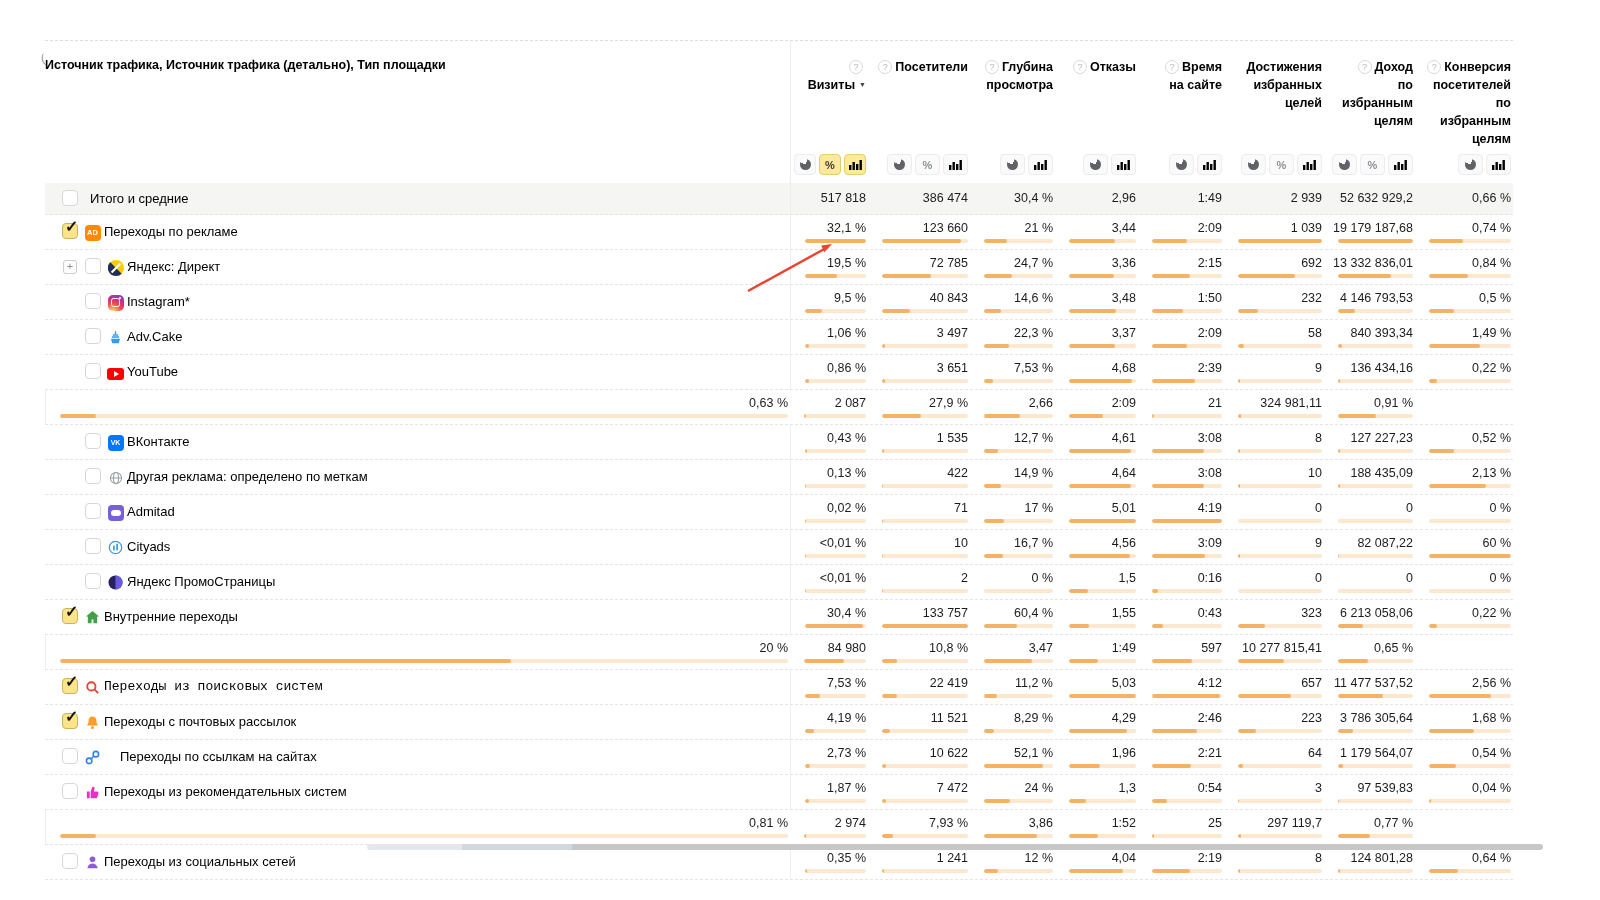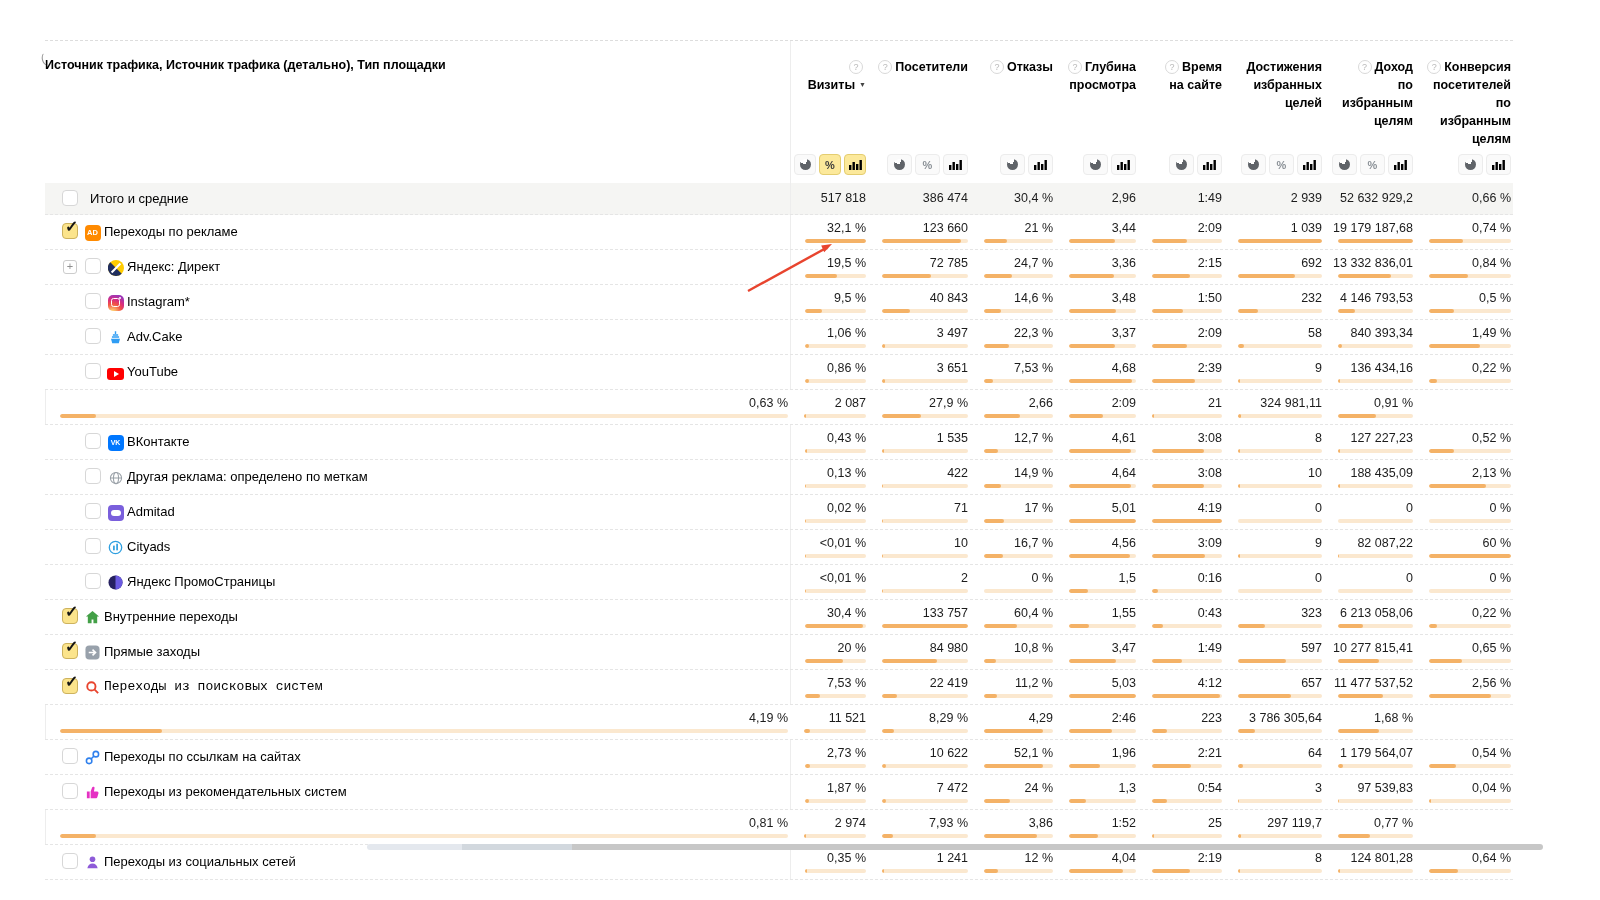--- a/index.html
+++ b/index.html
@@ -65,23 +65,23 @@
 <div class="stray">(</div>
 
 <div class="table-wrap">
   <div class="grid">
     <div class="dim-h">
       <span>Источник трафика, Источник трафика (детально), Тип площадки</span>
     </div>
 
   <div class="mh vl"><span class="q">?</span><span class="t">Визиты</span><span class="sort">▼</span></div>
       <div class="mh"><span class="q">?</span><span class="t">Посетители</span></div>
-      <div class="mh"><span class="q">?</span><span class="t">Отказы</span></div>
       <div class="mh"><span class="q">?</span><span class="t">Глубина
 просмотра</span></div>
+      <div class="mh"><span class="q">?</span><span class="t">Отказы</span></div>
       <div class="mh"><span class="q">?</span><span class="t">Время
 на сайте</span></div>
       <div class="mh"><span class="t">Достижения
 избранных
 целей</span></div>
       <div class="mh"><span class="q">?</span><span class="t">Доход
 по
 избранным
 целям</span></div>
       <div class="mh"><span class="q">?</span><span class="t">Конверсия
@@ -949,30 +949,20 @@
           </span>
         </div>
         <div class="mc">
           <span class="num">0,22 %</span>
           <span class="bar" style="display: block;">
             <i style="width: 10%;"></i>
           </span>
         </div>
       </div>
       <div class="grid row">
-        <div class="dim-c">
-          <span class="cb on" style="left: 17px;"></span>
-          <span class="ic" style="left: 39px;">
-            <svg width="15" height="15" viewBox="0 0 16 16">
-              <rect x="0.5" y="0.5" width="15" height="15" rx="4" fill="#98a1ab"></rect>
-              <path d="M4 8h6M8 5l3.2 3L8 11" stroke="#fff" stroke-width="1.7" fill="none"></path>
-            </svg>
-          </span>
-          <span class="lbl" style="left: 59px;">Прямые заходы</span>
-        </div>
         <div class="mc vl">
           <span class="num">20 %</span>
           <span class="bar" style="display: block;">
             <i style="width: 62%;"></i>
           </span>
         </div>
         <div class="mc">
           <span class="num">84 980</span>
           <span class="bar" style="display: block;">
             <i style="width: 64%;"></i>
@@ -1069,20 +1059,30 @@
           </span>
         </div>
         <div class="mc">
           <span class="num">2,56 %</span>
           <span class="bar" style="display: block;">
             <i style="width: 75%;"></i>
           </span>
         </div>
       </div>
       <div class="grid row">
+        <div class="dim-c">
+          <span class="cb on" style="left: 17px;"></span>
+          <span class="ic" style="left: 39px;">
+            <svg width="15" height="15" viewBox="0 0 16 16" fill="#ff9d2b">
+              <path d="M8 1.5c-2.8 0-4.2 2-4.2 4.5 0 3-1.3 4.5-2 5.2h12.4c-.7-.7-2-2.2-2-5.2 0-2.5-1.4-4.5-4.2-4.5z"></path>
+              <circle cx="8" cy="13.3" r="1.6"></circle>
+            </svg>
+          </span>
+          <span class="lbl" style="left: 59px;">Переходы с почтовых рассылок</span>
+        </div>
         <div class="mc vl">
           <span class="num">4,19 %</span>
           <span class="bar" style="display: block;">
             <i style="width: 14%;"></i>
           </span>
         </div>
         <div class="mc">
           <span class="num">11 521</span>
           <span class="bar" style="display: block;">
             <i style="width: 9%;"></i>
@@ -1128,21 +1128,21 @@
       <div class="grid row">
         <div class="dim-c">
           <span class="cb" style="left: 17px;"></span>
           <span class="ic" style="left: 39px;">
             <svg width="15" height="15" viewBox="0 0 16 16" fill="none" stroke="#2f80ed" stroke-width="1.7">
               <circle cx="4.4" cy="11.6" r="2.9"></circle>
               <circle cx="11.6" cy="4.4" r="2.9"></circle>
               <path d="M6.4 9.6l3.2-3.2"></path>
             </svg>
           </span>
-          <span class="lbl" style="left: 59px;">Переходы по ссылкам на сайтах</span>
+          <span class="lbl" style="left: 75px;">Переходы по ссылкам на сайтах</span>
         </div>
         <div class="mc vl">
           <span class="num">2,73 %</span>
           <span class="bar" style="display: block;">
             <i style="width: 9%;"></i>
           </span>
         </div>
         <div class="mc">
           <span class="num">10 622</span>
           <span class="bar" style="display: block;">

